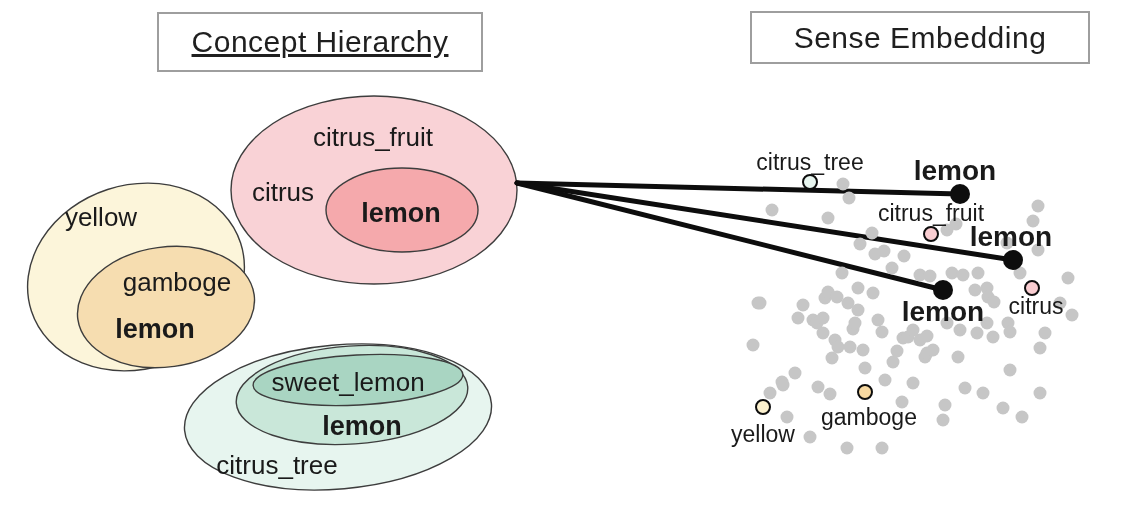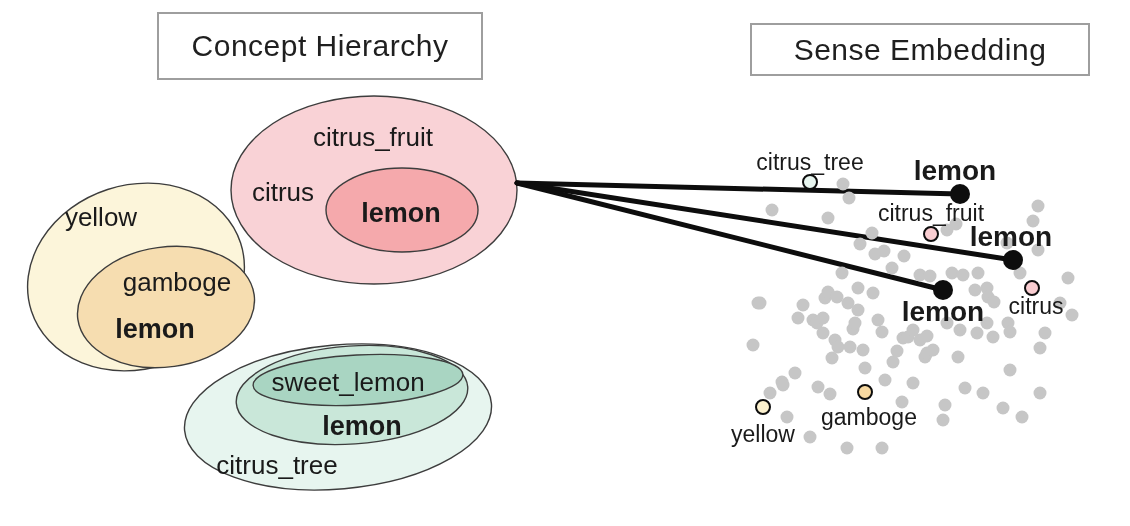--- a/index.html
+++ b/index.html
@@ -12,22 +12,22 @@
   }
   .title-box{
     position:absolute;
     background:#ffffff;
     border:2px solid #9e9e9e;
     display:flex;align-items:center;justify-content:center;
     font-size:30px;color:#1f1f1f;
     letter-spacing:0.5px;
     box-sizing:border-box;
   }
-  #title-left{left:157px;top:12px;width:326px;height:68px;}
-  #title-right{left:750px;top:23px;width:340px;height:53px;}
+  #title-left{left:157px;top:12px;width:326px;height:60px;text-decoration:underline;}
+  #title-right{left:750px;top:11px;width:340px;height:53px;}
   #scene{position:absolute;left:0;top:0;}
   text{font-family:"Liberation Sans", sans-serif;}
 </style>
 </head>
 <body>
 
 <div class="canvas">
   <svg id="scene" width="1130" height="526" viewBox="0 0 1130 526" xmlns="http://www.w3.org/2000/svg">
     <g id="layer-ellipses">
         <ellipse cx="374" cy="190" rx="143" ry="94" fill="#f9d2d6" stroke="#3d3d3d" stroke-width="1.4" transform="rotate(0 374 190)"></ellipse>

